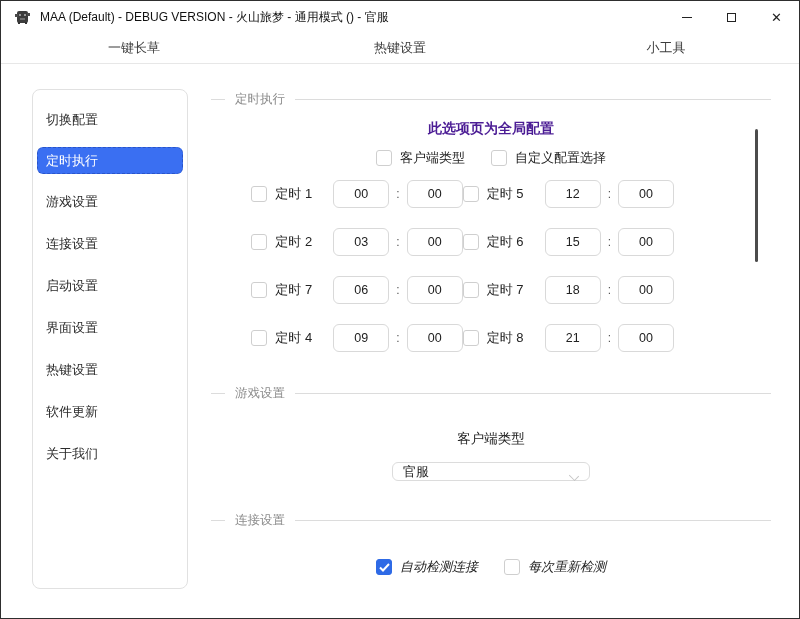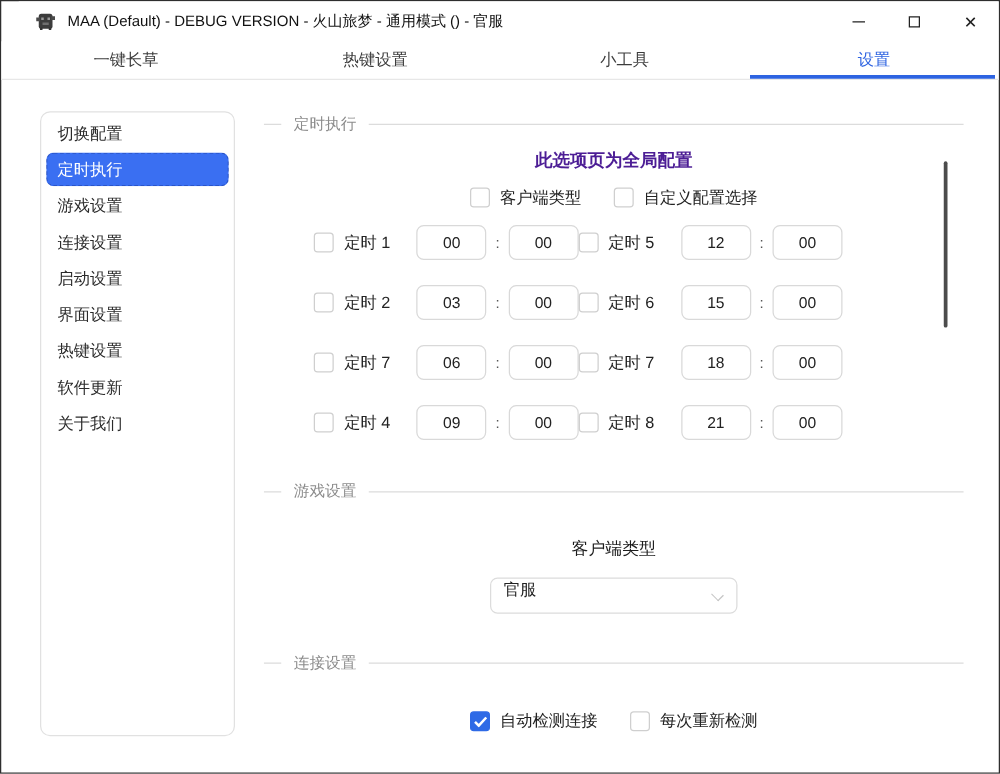--- a/index.html
+++ b/index.html
@@ -9,21 +9,21 @@
   .window {
     position: relative;
     width: 800px; height: 619px;
     background: #ffffff;
     border: 1px solid #2e2e2e;
     overflow: hidden;
   }
 
   
   .titlebar {
-    position: absolute; top: 0; left: 14px; right: 0; height: 32px;
+    position: absolute; top: 0; left: 0; right: 0; height: 32px;
     display: flex; align-items: center;
     background: #ffffff;
   }
   .app-icon { width: 17px; height: 17px; margin: 0 9px 0 13px; flex: 0 0 auto; }
   .title-text { font-size: 12px; color: #111; white-space: nowrap; }
   .win-controls { position: absolute; right: 0; top: 0; height: 32px; display: flex; }
   .win-btn {
     width: 45px; height: 32px; display: flex; align-items: center; justify-content: center;
     color: #222; cursor: default;
   }
@@ -51,21 +51,21 @@
 
   
   .sidebar {
     position: absolute; left: 31px; top: 88px; width: 156px; height: 500px;
     background: #fff; border: 1px solid #e1e1e1; border-radius: 8px;
     padding-top: 2px;
   }
   .side-item {
     height: 29px; line-height: 29px;
     font-size: 13px; color: #2b2b2b;
-    padding-left: 12px; margin: 0 1px;
+    padding-left: 12px; margin: 13px 1px;
     white-space: nowrap; cursor: default;
   }
   .side-item.active {
     height: 27px; line-height: 25px; margin: 1px 4px;
     background: #3a6ff2; border: 1px dashed #2a55c8; border-radius: 6px;
     color: #ffffff; padding-left: 8px;
   }
 
   
   .scrollpane {
@@ -98,35 +98,35 @@
     width: 56px; height: 28px; margin-left: 14px;
     border: 1px solid #d9d9d9; border-radius: 6px;
     font-size: 12.5px; color: #222;
     display: flex; align-items: center; justify-content: center;
   }
   .timebox.minute { margin-left: 0; }
   .colon { margin: 0 7px; color: #555; font-size: 12px; }
 
   .center-label { text-align: center; font-size: 13.5px; color: #1d1d1d; margin-top: 28px; font-family: Liberation Serif, serif; }
   .dropdown {
-    width: 198px; height: 29px; margin: 14px auto 0;
+    width: 198px; height: 19px; margin: 14px auto 0;
     border: 1px solid #dcdcdc; border-radius: 6px;
-    display: flex; align-items: flex-start; position: relative;
+    display: flex; align-items: center; position: relative;
     font-size: 13px; color: #222; padding-left: 10px; cursor: default;
   }
   .chev {
     position: absolute; right: 11px; top: 9px;
     width: 8px; height: 8px;
     border-right: 1.5px solid #c4c4c4; border-bottom: 1.5px solid #c4c4c4;
     transform: rotate(45deg) scale(1,0.8);
   }
 
   .sec-game { margin-top: 33px; }
   .sec-conn { margin-top: 31px; }
-  .conn-row { margin-top: 29px; }
+  .conn-row { margin-top: 29px; font-style: italic; }
 
   .scroll-thumb {
     position: absolute; left: 754px; top: 128px; width: 3px; height: 133px;
     background: #4c4c4c; border-radius: 2px;
   }
 </style>
 </head>
 <body>
 
 <div class="window">
@@ -162,24 +162,20 @@
 
     </div>
     <div class="tab">
       <span>热键设置</span>
 
     </div>
     <div class="tab">
       <span>小工具</span>
 
     </div>
-    <div class="tab active">
-      <span>设置</span>
-      <div class="underline"></div>
-    </div>
   </div>
 
   <div class="sidebar">
     <div class="side-item">切换配置</div>
     <div class="side-item active">定时执行</div>
     <div class="side-item">游戏设置</div>
     <div class="side-item">连接设置</div>
     <div class="side-item">启动设置</div>
     <div class="side-item">界面设置</div>
     <div class="side-item">热键设置</div>

